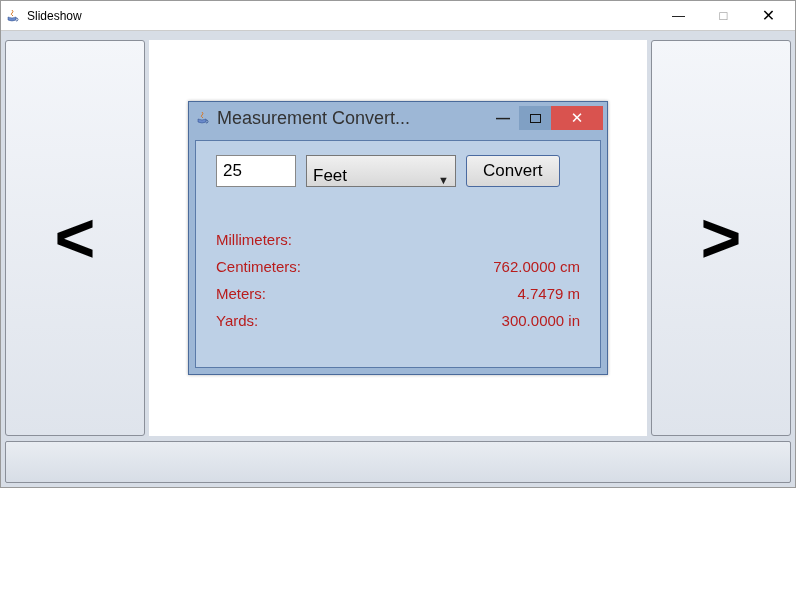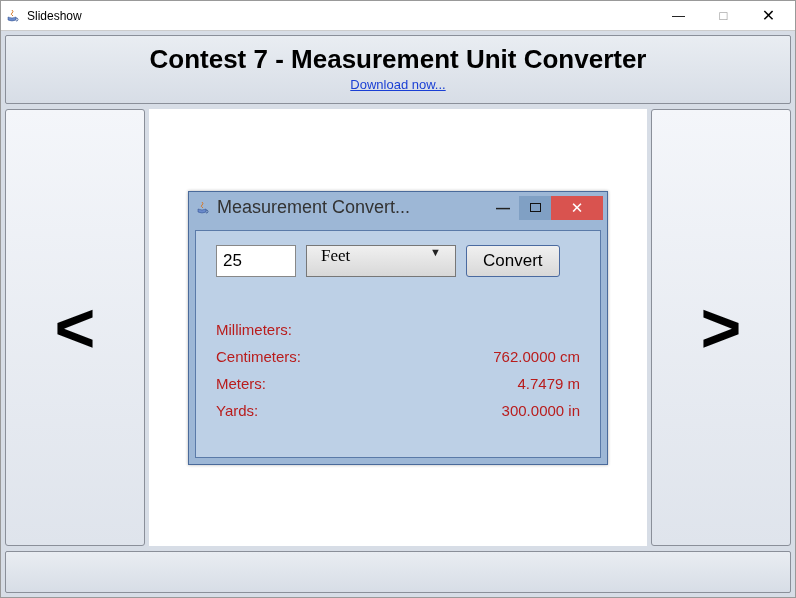--- a/index.html
+++ b/index.html
@@ -3,21 +3,21 @@
 <meta charset="utf-8">
 <style>
   * { box-sizing: border-box; margin: 0; padding: 0; }
   body {
     width: 796px; height: 598px;
     font-family: "Segoe UI", Tahoma, sans-serif;
     background: #fff;
     overflow: hidden;
   }
   .outer-window {
-    width: 796px; height: 598px;
+    width: 796px; height: 488px;
     border: 1px solid #999;
     display: flex; flex-direction: column;
   }
   .titlebar {
     height: 30px;
     background: #fff;
     display: flex; align-items: center;
     padding: 0 4px;
     border-bottom: 1px solid #ccc;
     font-size: 12px;
@@ -123,22 +123,22 @@
   .ctrl-input {
     width: 80px; height: 32px;
     background: #fff; border: 1px solid #888;
     font-size: 17px; padding: 2px 6px;
     font-family: inherit;
   }
   .ctrl-select {
     width: 150px; height: 32px;
     background: linear-gradient(#f0f0f0, #d8d8d8);
     border: 1px solid #777;
-    display: flex; align-items: flex-start; justify-content: space-between;
-    padding: 0 14px; font-size: 17px; font-family: Liberation Serif, serif;
+    display: flex; align-items: flex-end; justify-content: space-between;
+    padding: 0 6px; font-size: 17px;
   }
   .ctrl-select .arrow { font-size: 11px; color: #222; }
   .ctrl-button {
     height: 32px; padding: 0 16px;
     background: linear-gradient(#f0f0f0, #d8d8d8);
     border: 1px solid #4a6aa0;
     border-radius: 3px;
     font-size: 17px;
   }
 
@@ -174,24 +174,20 @@
     </span>
     <span class="title-text">Slideshow</span>
     <span class="spacer"></span>
     <span class="win-btn">—</span>
     <span class="win-btn max">□</span>
     <span class="win-btn close-x">✕</span>
   </div>
 
   <div class="app-body">
 
-    <div class="header-panel">
-      <div class="title">Contest 7 - Measurement Unit Converter</div>
-      <a class="link" href="#">Download now...</a>
-    </div>
 
     <div class="mid-row">
       <div class="nav-btn">&lt;</div>
 
       <div class="slide-area">
 
         <div class="inner-window">
           <div class="inner-titlebar">
             <span class="java-icon">
               <svg class="java-cup-svg" viewBox="0 0 16 16">

